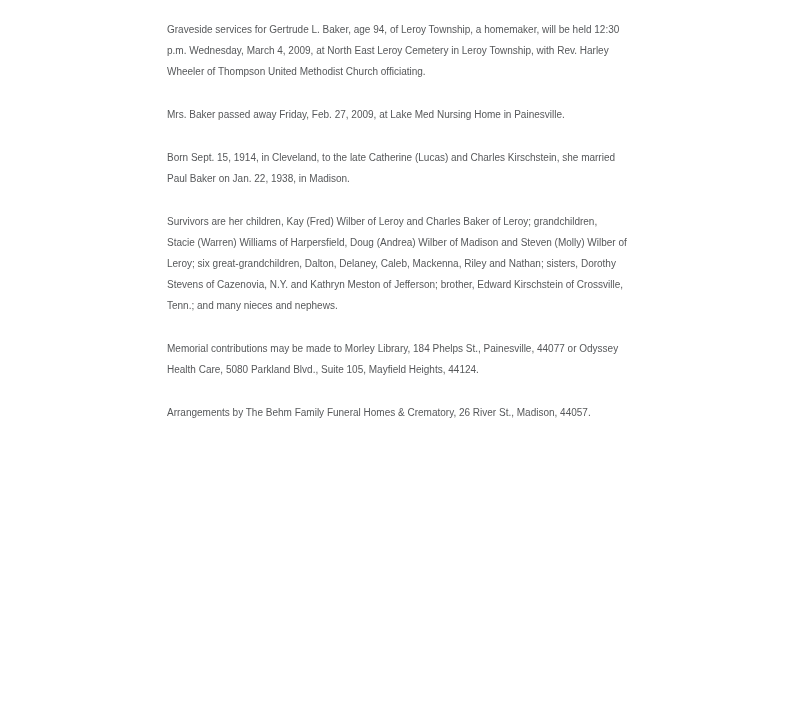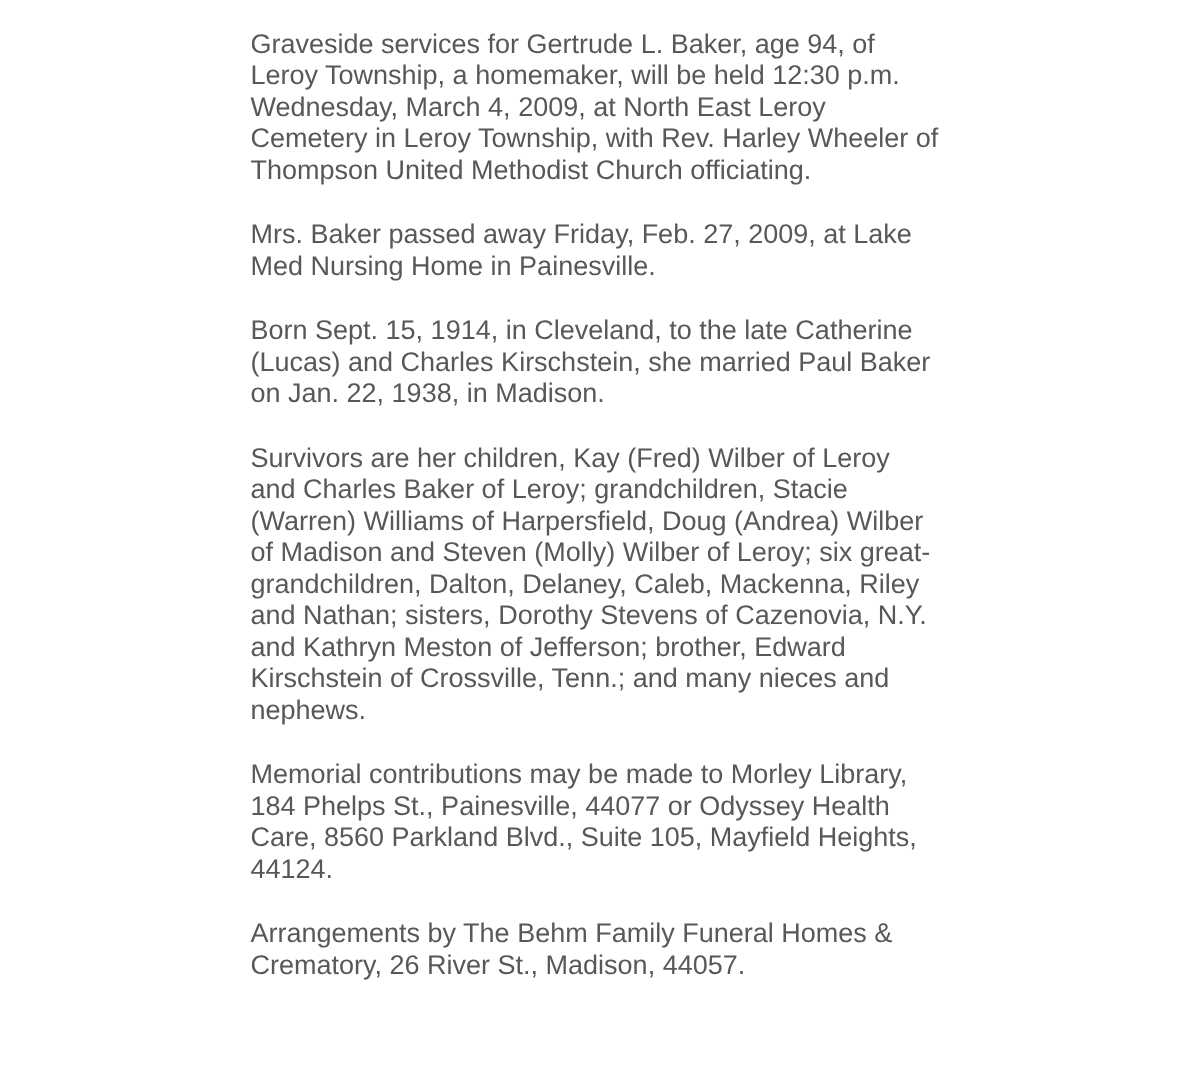--- a/index.html
+++ b/index.html
@@ -16,35 +16,35 @@
     height: 718px;
     background: #ffffff;
   }
   .obituary-text {
     box-sizing: border-box;
     margin: 0;
     padding-top: 19px;
     padding-left: 167px;
     width: 627px; 
     font-family: "Liberation Sans", "DejaVu Sans", sans-serif;
-    font-size: 18px;
+    font-size: 10px;
     line-height: 21px;
     color: #56585a;
     -webkit-font-smoothing: antialiased;
   }
   .obituary-text p {
     margin: 0 0 22px 0;
     padding: 0;
   }
 </style>
 </head>
 <body>
 
 <div class="obituary-page">
   <article class="obituary-text">
     <p>Graveside services for Gertrude L. Baker, age 94, of Leroy Township, a homemaker, will be held 12:30 p.m. Wednesday, March 4, 2009, at North East Leroy Cemetery in Leroy Township, with Rev. Harley Wheeler of Thompson United Methodist Church officiating.</p>
     <p>Mrs. Baker passed away Friday, Feb. 27, 2009, at Lake Med Nursing Home in Painesville.</p>
     <p>Born Sept. 15, 1914, in Cleveland, to the late Catherine (Lucas) and Charles Kirschstein, she married Paul Baker on Jan. 22, 1938, in Madison.</p>
     <p>Survivors are her children, Kay (Fred) Wilber of Leroy and Charles Baker of Leroy; grandchildren, Stacie (Warren) Williams of Harpersfield, Doug (Andrea) Wilber of Madison and Steven (Molly) Wilber of Leroy; six great-grandchildren, Dalton, Delaney, Caleb, Mackenna, Riley and Nathan; sisters, Dorothy Stevens of Cazenovia, N.Y. and Kathryn Meston of Jefferson; brother, Edward Kirschstein of Crossville, Tenn.; and many nieces and nephews.</p>
-    <p>Memorial contributions may be made to Morley Library, 184 Phelps St., Painesville, 44077 or Odyssey Health Care, 8560 Parkland Blvd., Suite 105, Mayfield Heights, 44124.</p>
+    <p>Memorial contributions may be made to Morley Library, 184 Phelps St., Painesville, 44077 or Odyssey Health Care, 5080 Parkland Blvd., Suite 105, Mayfield Heights, 44124.</p>
     <p>Arrangements by The Behm Family Funeral Homes &amp; Crematory, 26 River St., Madison, 44057.</p>
   </article>
 </div>
 
 </body></html>

